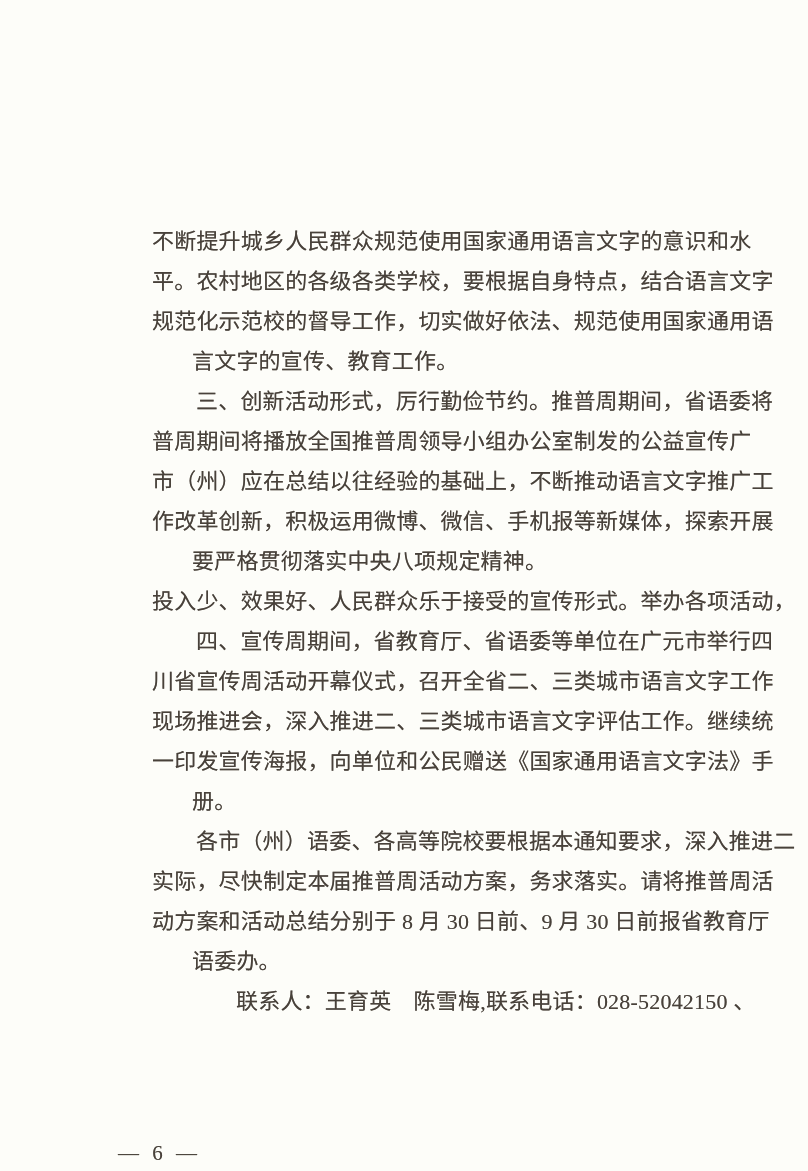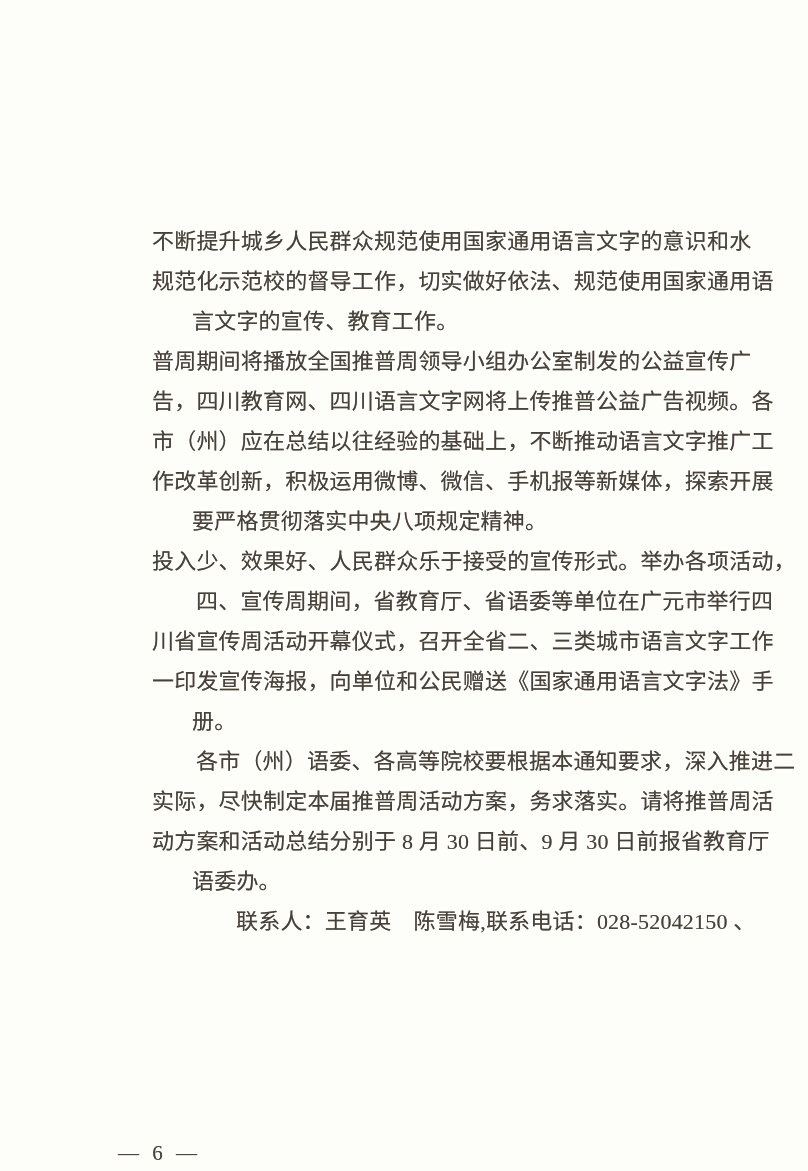--- a/index.html
+++ b/index.html
@@ -69,30 +69,32 @@
     text-shadow: 0 0 0.4px rgba(72,65,58,0.5);
   }
 </style>
 </head>
 <body style="--paper: #fdfdf9; --ink: #48413a;">
 
 <div class="page">
 
   <main class="content" id="document-body">
       <div class="line">不断提升城乡人民群众规范使用国家通用语言文字的意识和水</div>
+      <div class="line">平。农村地区的各级各类学校，要根据自身特点，结合语言文字</div>
       <div class="line">规范化示范校的督导工作，切实做好依法、规范使用国家通用语</div>
       <div class="line last">言文字的宣传、教育工作。</div>
+      <div class="line indent">三、创新活动形式，厉行勤俭节约。推普周期间，省语委将</div>
       <div class="line">普周期间将播放全国推普周领导小组办公室制发的公益宣传广</div>
-      <div class="line">告，四川教育网、四川语言文字网将上传推普公益广告视频。各</div>
       <div class="line">市（州）应在总结以往经验的基础上，不断推动语言文字推广工</div>
       <div class="line">作改革创新，积极运用微博、微信、手机报等新媒体，探索开展</div>
       <div class="line last">要严格贯彻落实中央八项规定精神。</div>
       <div class="line">投入少、效果好、人民群众乐于接受的宣传形式。举办各项活动，</div>
       <div class="line indent">四、宣传周期间，省教育厅、省语委等单位在广元市举行四</div>
       <div class="line">川省宣传周活动开幕仪式，召开全省二、三类城市语言文字工作</div>
+      <div class="line">现场推进会，深入推进二、三类城市语言文字评估工作。继续统</div>
       <div class="line">一印发宣传海报，向单位和公民赠送《国家通用语言文字法》手</div>
       <div class="line last">册。</div>
       <div class="line indent">各市（州）语委、各高等院校要根据本通知要求，深入推进二</div>
       <div class="line">实际，尽快制定本届推普周活动方案，务求落实。请将推普周活</div>
       <div class="line">动方案和活动总结分别于 8 月 30 日前、9 月 30 日前报省教育厅</div>
       <div class="line last">语委办。</div>
       <div class="line last indent">联系人：王育英　陈雪梅,联系电话：028-52042150 、</div>
     </main>
 
   <div class="footer">— 6 —</div>

